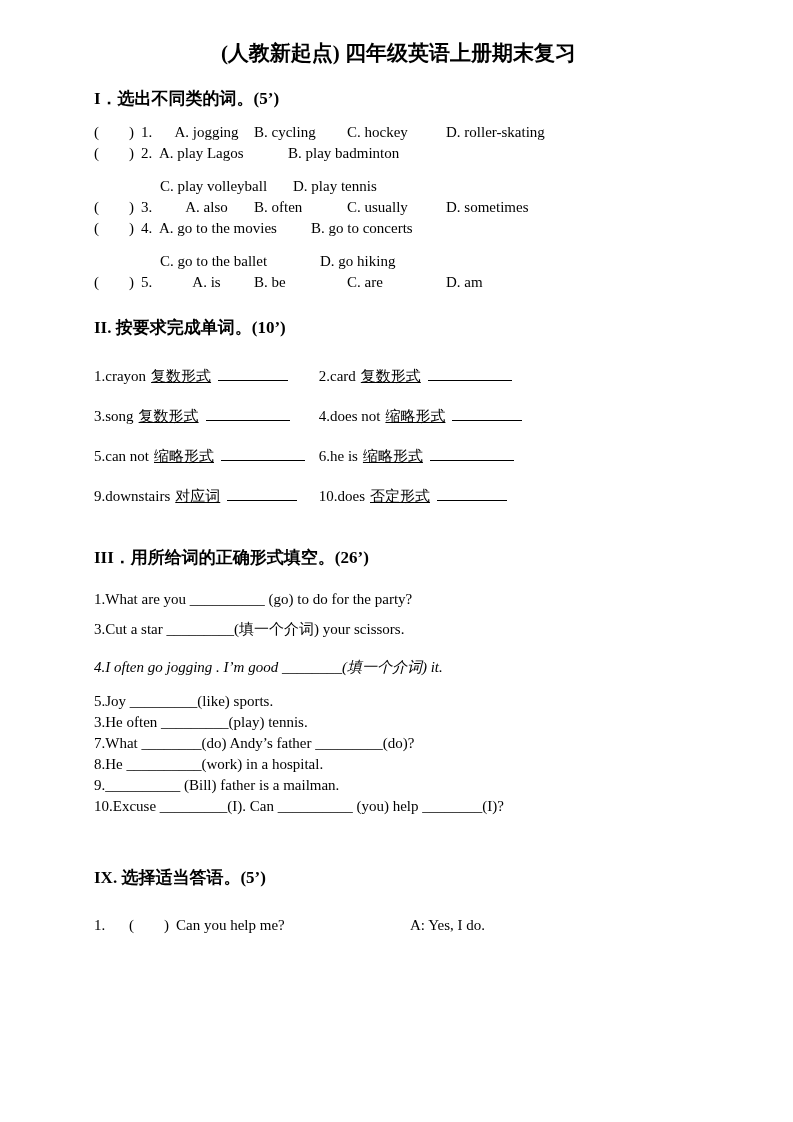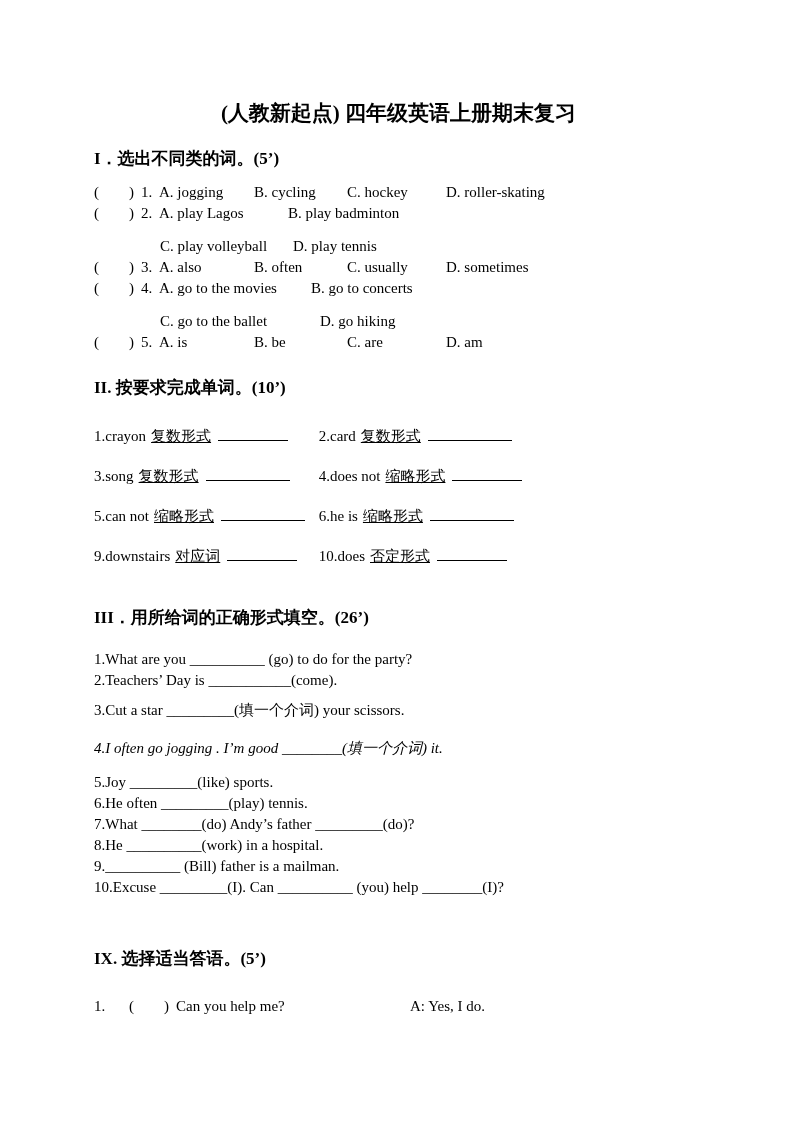--- a/index.html
+++ b/index.html
@@ -2,38 +2,38 @@
 <html><head>
 <meta charset="utf-8">
 <style>
   html, body { margin: 0; padding: 0; background: #ffffff; }
   body {
     width: 793px; height: 1122px;
     font-family: "Liberation Serif", "DejaVu Serif", serif;
     color: #000; font-size: 15px; line-height: 21px;
     overflow: hidden;
   }
-  .page { padding: 100px 90px 0 94px; box-sizing: border-box; width: 793px; }
+  .page { padding: 40px 90px 0 94px; box-sizing: border-box; width: 793px; }
 
   .title {
     font-size: 21px; font-weight: 700; text-align: center;
     line-height: 26px; margin: 0 0 22px 0;
   }
 
   .sec-heading { font-size: 17px; font-weight: 700; line-height: 22px; margin: 0 0 12px 0; }
   .mt-sec2 { margin-top: 24px; margin-bottom: 26px; }
   .mt-sec3 { margin-top: 40px; margin-bottom: 20px; }
   .mt-sec9 { margin-top: 50px; margin-bottom: 26px; }
 
   
   .q-line { display: flex; align-items: baseline; white-space: nowrap; }
   .paren { display: inline-block; width: 47px; white-space: pre; flex: none; }
   .qnum  { display: inline-block; width: 18px; flex: none; }
   .opt   { display: inline-block; flex: none; }
-  .w-a  { width: 95px; }
+  .w-a  { width: 95px; text-align: center; }
   .w-b  { width: 93px; }
   .w-c  { width: 99px; }
   .w-a2 { width: 129px; }
   .w-c2 { width: 133px; }
   .w-a4 { width: 152px; }
   .w-c4 { width: 160px; }
   .indent2 { padding-left: 66px; margin-top: 12px; }
 
   
   .s2-row { white-space: nowrap; margin-bottom: 18px; }
@@ -150,25 +150,24 @@
       <span>9.downstairs</span><span class="s2-term">对应词</span><span class="blank blank-sm"></span>
     </span>
     <span class="s2-cell2">
       <span>10.does</span><span class="s2-term">否定形式</span><span class="blank blank-sm"></span>
     </span>
   </div>
 
   <div class="sec-heading mt-sec3">III．用所给词的正确形式填空。(26’)</div>
 
   <div class="s3-line">1.What are you __________ (go) to do for the party?</div>
-  <div class="s3-line">2.Teachers’ Day is ___________(come).</div>
   <div class="s3-line gap9">3.Cut a star _________(填一个介词) your scissors.</div>
   <div class="s3-line gap17">4.I often go jogging . I’m good ________(填一个介词) it.</div>
   <div class="s3-line gap13">5.Joy _________(like) sports.</div>
-  <div class="s3-line">6.He often _________(play) tennis.</div>
+  <div class="s3-line">3.He often _________(play) tennis.</div>
   <div class="s3-line">7.What ________(do) Andy’s father _________(do)?</div>
   <div class="s3-line">8.He __________(work) in a hospital.</div>
   <div class="s3-line">9.__________ (Bill) father is a mailman.</div>
   <div class="s3-line">10.Excuse _________(I). Can __________ (you) help ________(I)?</div>
 
   <div class="sec-heading mt-sec9">IX. 选择适当答语。(5’)</div>
 
   <div class="s9-line">
     <span class="s9-num">1.</span>
     <span class="paren">(        )</span>

